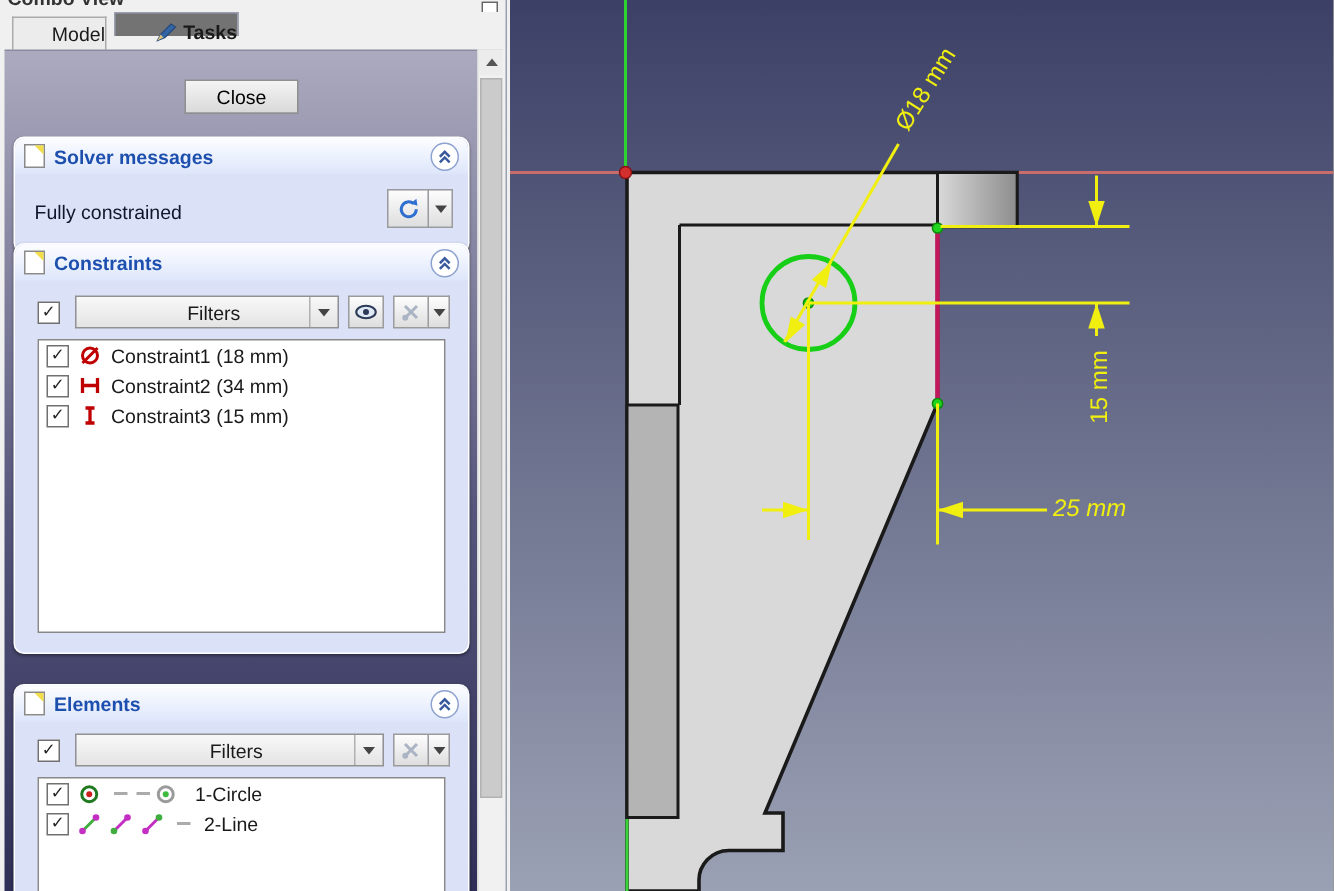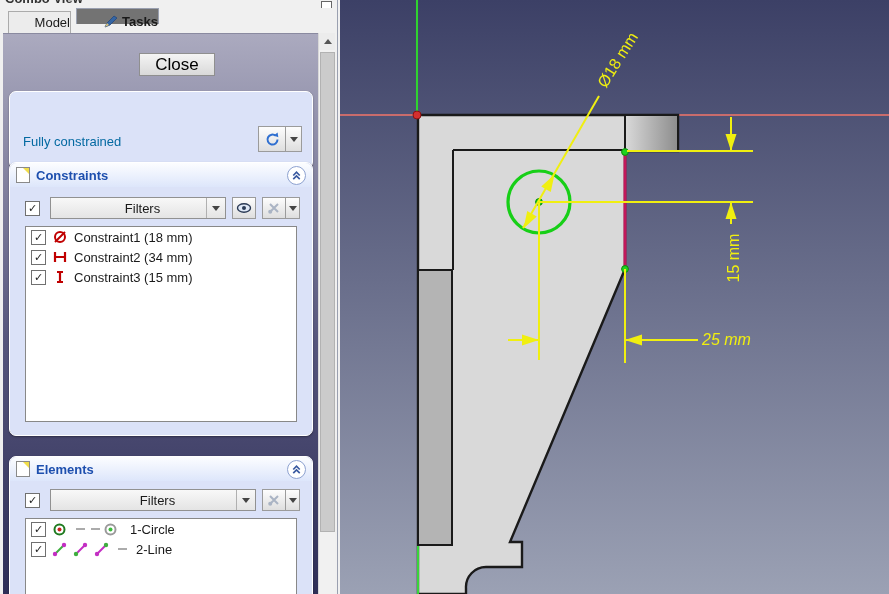--- a/index.html
+++ b/index.html
@@ -14,34 +14,34 @@
   .tab{position:absolute;box-sizing:border-box;text-align:right;cursor:default;}
   #tab-model{left:8px;top:3px;width:63px;height:22px;background:#ececec;border:1px solid #ababab;
              border-bottom:none;line-height:22px;}
   #tab-tasks{left:76px;top:0px;width:83px;height:16px;background:#737373;border:1px solid #9aa0b0;
              border-bottom:none;line-height:25px;z-index:2;font-weight:bold;}
   #tab-tasks svg{vertical-align:-2px;margin-right:4px;}
   
   #task-area{position:absolute;left:3px;top:33px;width:333px;height:561px;
              background:linear-gradient(#abaabf,#56567c 55%,#2e2e57);border-top:1px solid #8a8aa0;}
   #close-btn{position:absolute;left:120px;top:19px;width:76px;height:23px;
-             background:linear-gradient(#f4f4f4,#d9d9d9);border:1px solid #8f8f8f;font-size:17px;
-             font-family:inherit;margin-left:16px;}
+             background:linear-gradient(#f4f4f4,#d9d9d9);border:1px solid #8f8f8f;font-size:13px;
+             font-family:inherit;}
   .taskbox{position:absolute;left:6px;width:302px;background:#dbe2f8;border:1px solid #ffffff;
            border-radius:7px;box-shadow:0 1px 2px rgba(0,0,0,.35);}
   .taskbox-header{height:24px;display:flex;align-items:center;padding:0 6px;
            background:linear-gradient(#fcfdff,#dde6fb);border-radius:7px 7px 0 0;}
   .taskbox-title{color:#1d4fae;font-weight:bold;margin-left:6px;}
   .chev-btn{margin-left:auto;width:17px;height:17px;border-radius:50%;background:#fff;
            border:1px solid #8ea2d0;display:flex;align-items:center;justify-content:center;}
   .note-icon{width:12px;height:14px;background:#fff;border:1px solid #8a8a8a;position:relative;}
   .note-icon:before{content:"";position:absolute;right:0;top:0;width:0;height:0;
            border-left:6px solid transparent;border-top:6px solid #f2de4a;}
   #solver-box{top:57px;height:76px;}
-  #solver-status{position:absolute;left:13px;top:42px;color:#0369a1;}
+  #solver-status{position:absolute;left:13px;top:42px;color:#0f172a;}
   .split-btn{position:absolute;display:flex;height:26px;}
   .sb-main{width:26px;background:linear-gradient(#fdfdfd,#dedede);border:1px solid #9b9b9b;
            display:flex;align-items:center;justify-content:center;}
   .sb-arrow{width:15px;background:linear-gradient(#fdfdfd,#dedede);border:1px solid #9b9b9b;border-left:none;
            display:flex;align-items:center;justify-content:center;}
   .arr-down{width:0;height:0;border-left:4px solid transparent;border-right:4px solid transparent;
            border-top:5px solid #444;}
   #refresh-split{right:10px;top:34px;}
   .ctrl-row{position:absolute;left:15px;right:12px;display:flex;align-items:center;height:22px;}
   .cbx{width:13px;height:13px;background:#fff;border:1px solid #707070;font-size:11px;line-height:12px;
@@ -105,20 +105,29 @@
           <path d="M1 13 L3 9 L10 2 L13 4 L6 11 Z" fill="#3465a4" stroke="#24487c" stroke-width="0.8"></path>
           <path d="M1 13 L3 9 L5 11 Z" fill="#d9c27a"></path>
         </svg><span>Tasks</span>
       </div>
     </div>
 
     <div id="task-area">
       <button id="close-btn">Close</button>
 
       <div class="taskbox" id="solver-box">
+        <div class="taskbox-header">
+          <span class="note-icon"></span>
+          <span class="taskbox-title">Solver messages</span>
+          <span class="chev-btn">
+            <svg width="13" height="13" viewBox="0 0 14 14">
+              <path d="M3.5 7 L7 3.5 L10.5 7 M3.5 11 L7 7.5 L10.5 11" fill="none" stroke="#3a5aa0" stroke-width="1.8"></path>
+            </svg>
+          </span>
+        </div>
         <div id="solver-status">Fully constrained</div>
         <div class="split-btn" id="refresh-split">
           <span class="sb-main">
             <svg width="17" height="17" viewBox="0 0 17 17">
               <path d="M13.5 8.5 a5 5 0 1 1 -1.7 -3.7" fill="none" stroke="#2f6fd0" stroke-width="2"></path>
               <polygon points="13.6,1.5 14.3,6.2 9.8,4.6" fill="#2f6fd0"></polygon>
             </svg>
           </span>
           <span class="sb-arrow">
               <span class="arr-down"></span>

